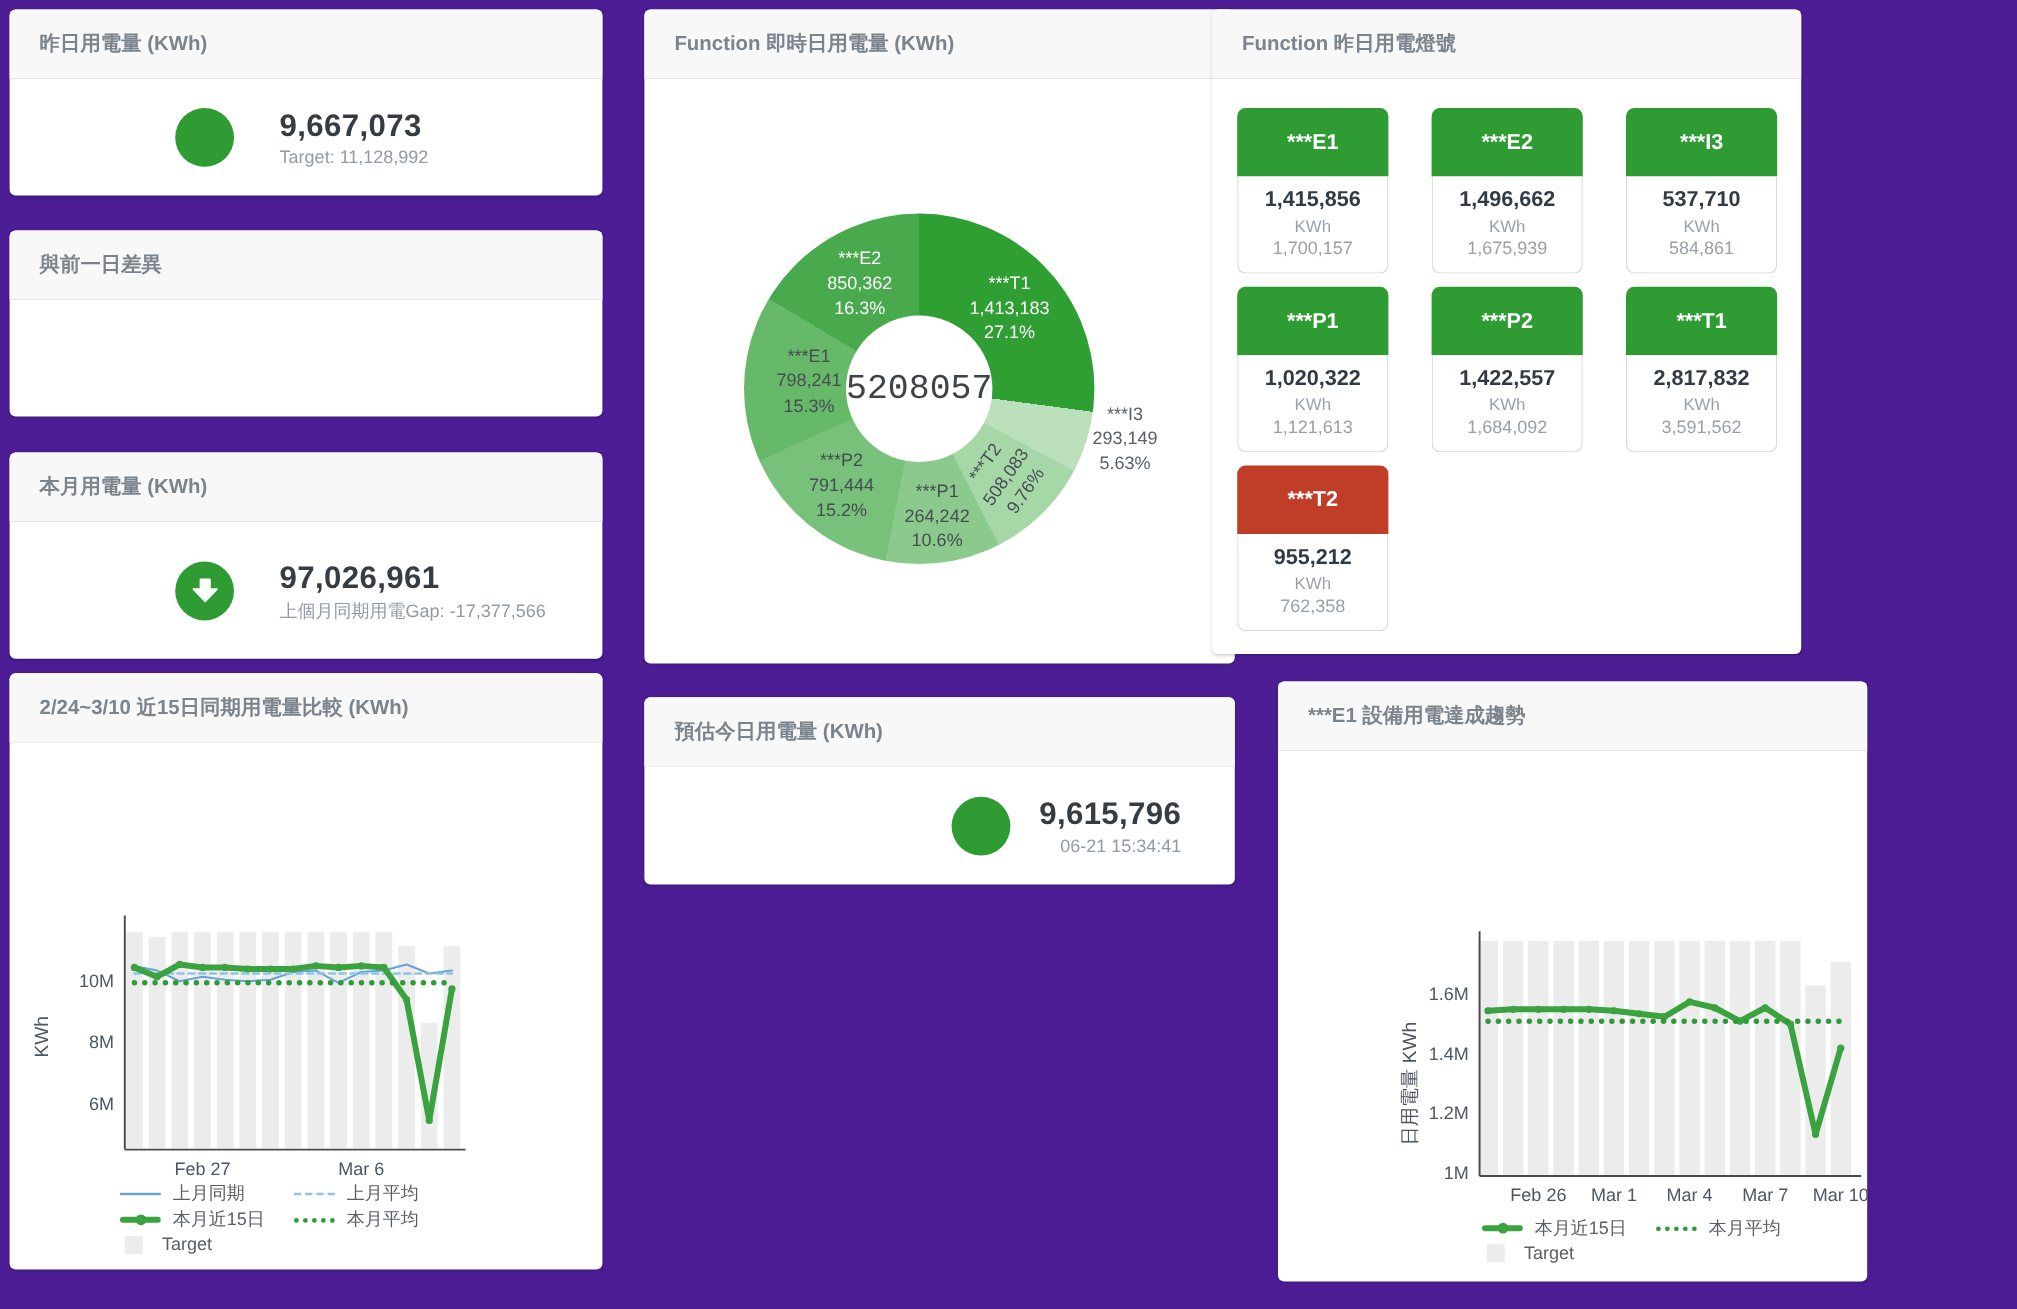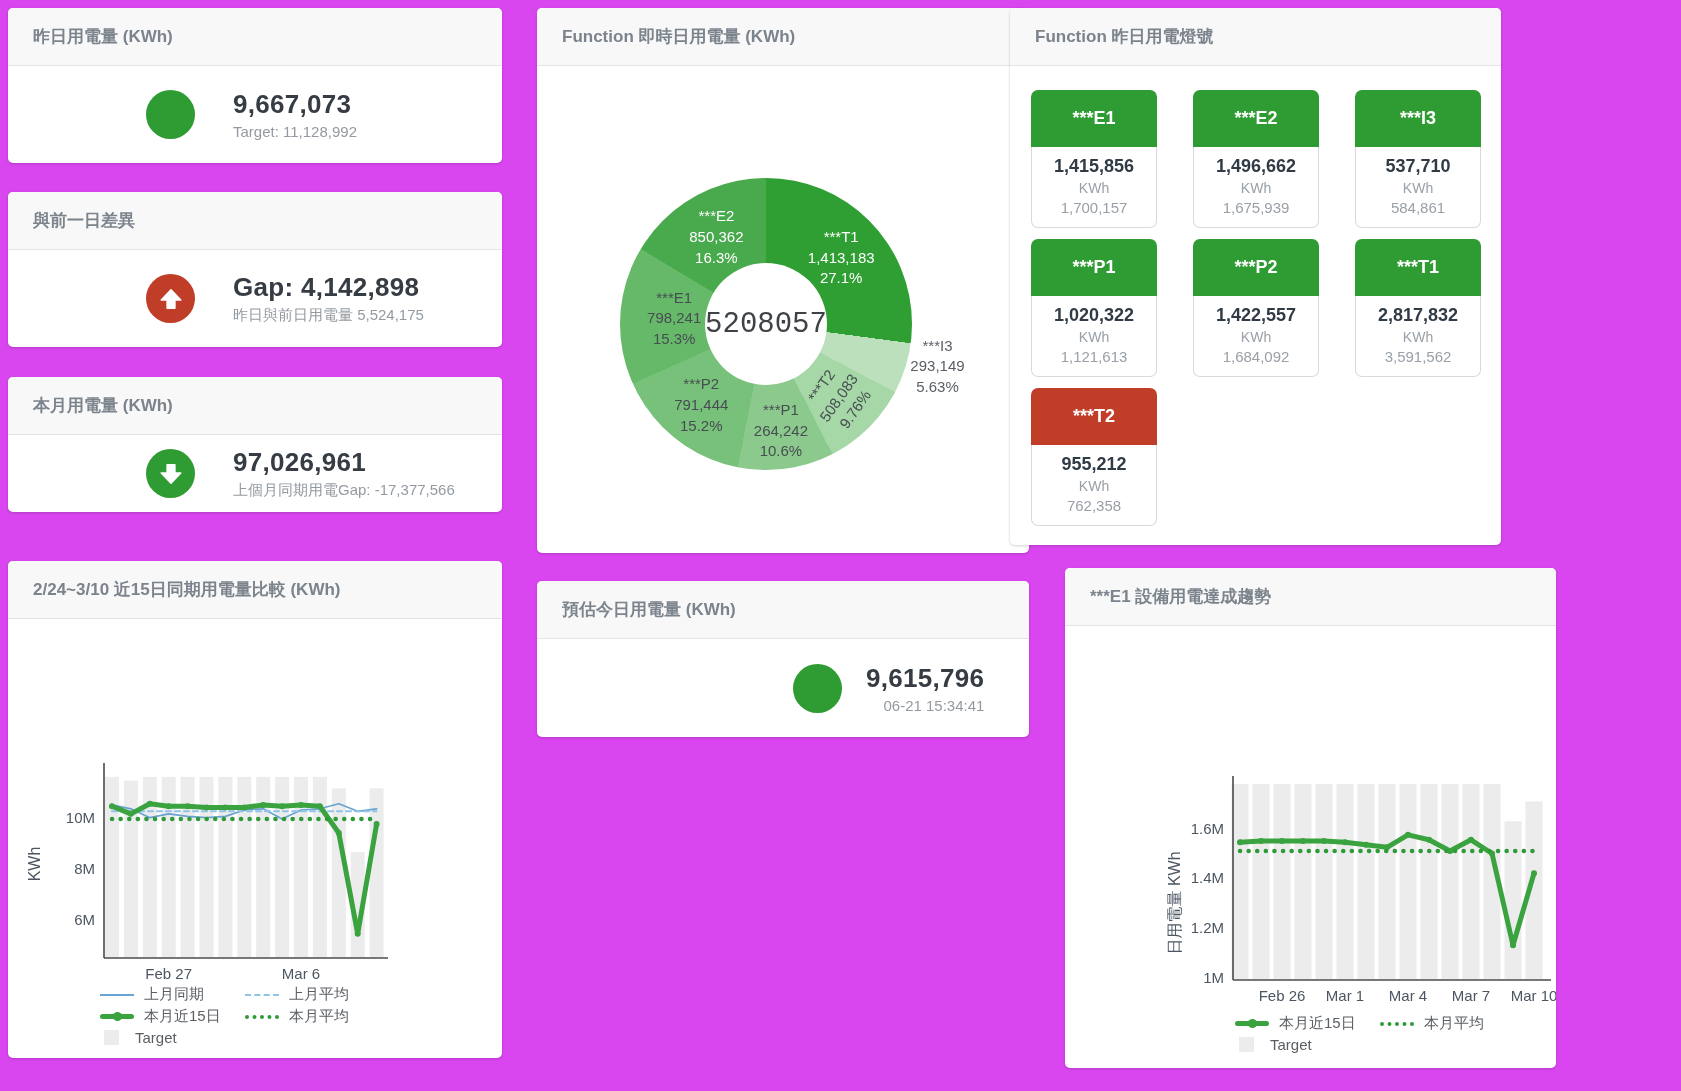--- a/index.html
+++ b/index.html
@@ -1,16 +1,16 @@
 <!DOCTYPE html>
 <html><head>
 <meta charset="utf-8">
 <style>
   html,body{margin:0;padding:0;background:#ebebeb;font-family:"Liberation Sans","DejaVu Sans",sans-serif;}
-  .dashboard{position:relative;width:1681px;height:1091px;background:#d946ef;overflow:hidden;}
+  .dashboard{position:relative;width:1681px;height:1091px;background:#4c1d95;overflow:hidden;}
   .card{position:absolute;background:#fff;border-radius:5px;box-shadow:0 1px 3px rgba(0,0,0,.18);}
   .card-header{height:57px;line-height:57px;background:#f8f8f8;border-bottom:1px solid #e5e5e5;
     border-radius:5px 5px 0 0;padding:0 25px;font-weight:bold;font-size:17px;color:#7b838c;
     white-space:nowrap;overflow:hidden;}
   .card-body{position:relative;height:calc(100% - 58px);}
   
   .stat-row{display:flex;align-items:center;height:100%;padding-left:138px;gap:38px;}
   .stat-row.right{padding-left:256px;gap:24px;}
   .stat-row.right .stat-text{align-items:flex-end;text-align:right;}
   .stat-text{display:flex;flex-direction:column;}
@@ -61,36 +61,23 @@
         <div class="stat-text">
           <div class="stat-value">9,667,073</div>
           <div class="stat-sub">Target: 11,128,992</div>
         </div>
       </div>
     </div>
   </div>
 
   <div class="card" style="left:8px;top:192px;width:494px;height:155px;">
     <div class="card-header">與前一日差異</div>
-    <div class="card-body">
-      <div class="stat-row">
-        <div class="circle" style="background:#c03d28">
-          <svg viewBox="0 0 24 24">
-              <path d="M12 3.5 L21 13 H15.6 V20.5 H8.4 V13 H3 Z" fill="#fff" stroke="#fff" stroke-width="1.4" stroke-linejoin="round"></path>
-            </svg>
-        </div>
-        <div class="stat-text">
-          <div class="stat-value">Gap: 4,142,898</div>
-          <div class="stat-sub">昨日與前日用電量 5,524,175</div>
-        </div>
-      </div>
-    </div>
-  </div>
-
-  <div class="card" style="left:8px;top:377px;width:494px;height:135px;">
+  </div>
+
+  <div class="card" style="left:8px;top:377px;width:494px;height:172px;">
     <div class="card-header">本月用電量 (KWh)</div>
     <div class="card-body">
       <div class="stat-row">
         <div class="circle" style="background:#2e9b33">
           <svg viewBox="0 0 24 24">
               <path d="M12 20.5 L3 11 H8.4 V3.5 H15.6 V11 H21 Z" fill="#fff" stroke="#fff" stroke-width="1.4" stroke-linejoin="round"></path>
             </svg>
         </div>
         <div class="stat-text">
           <div class="stat-value">97,026,961</div>

